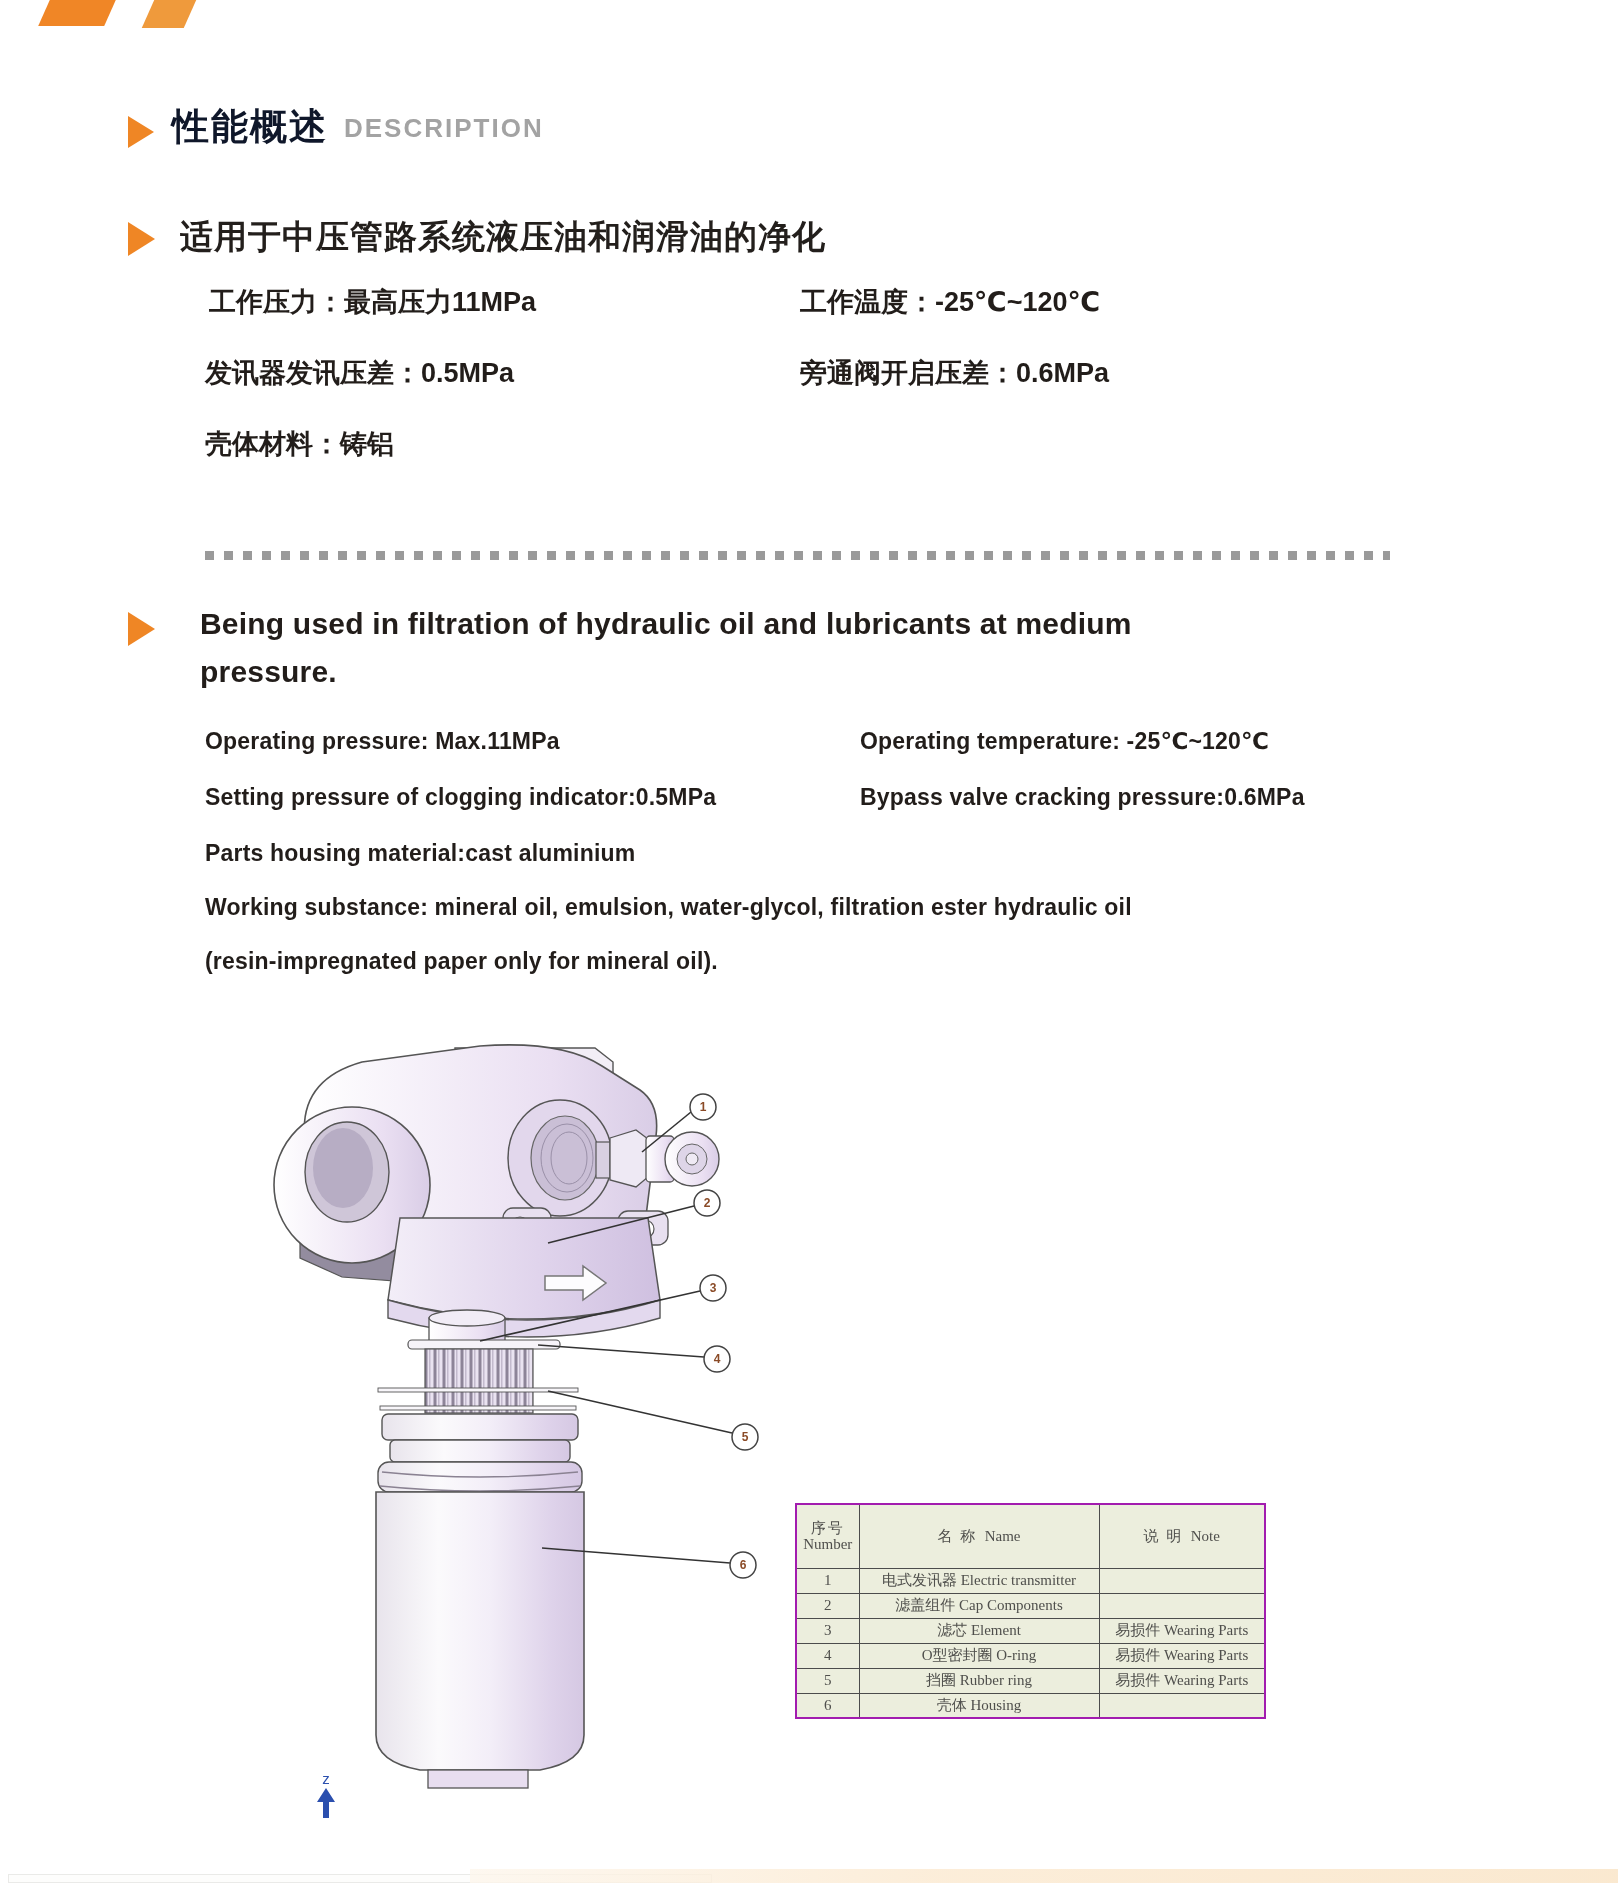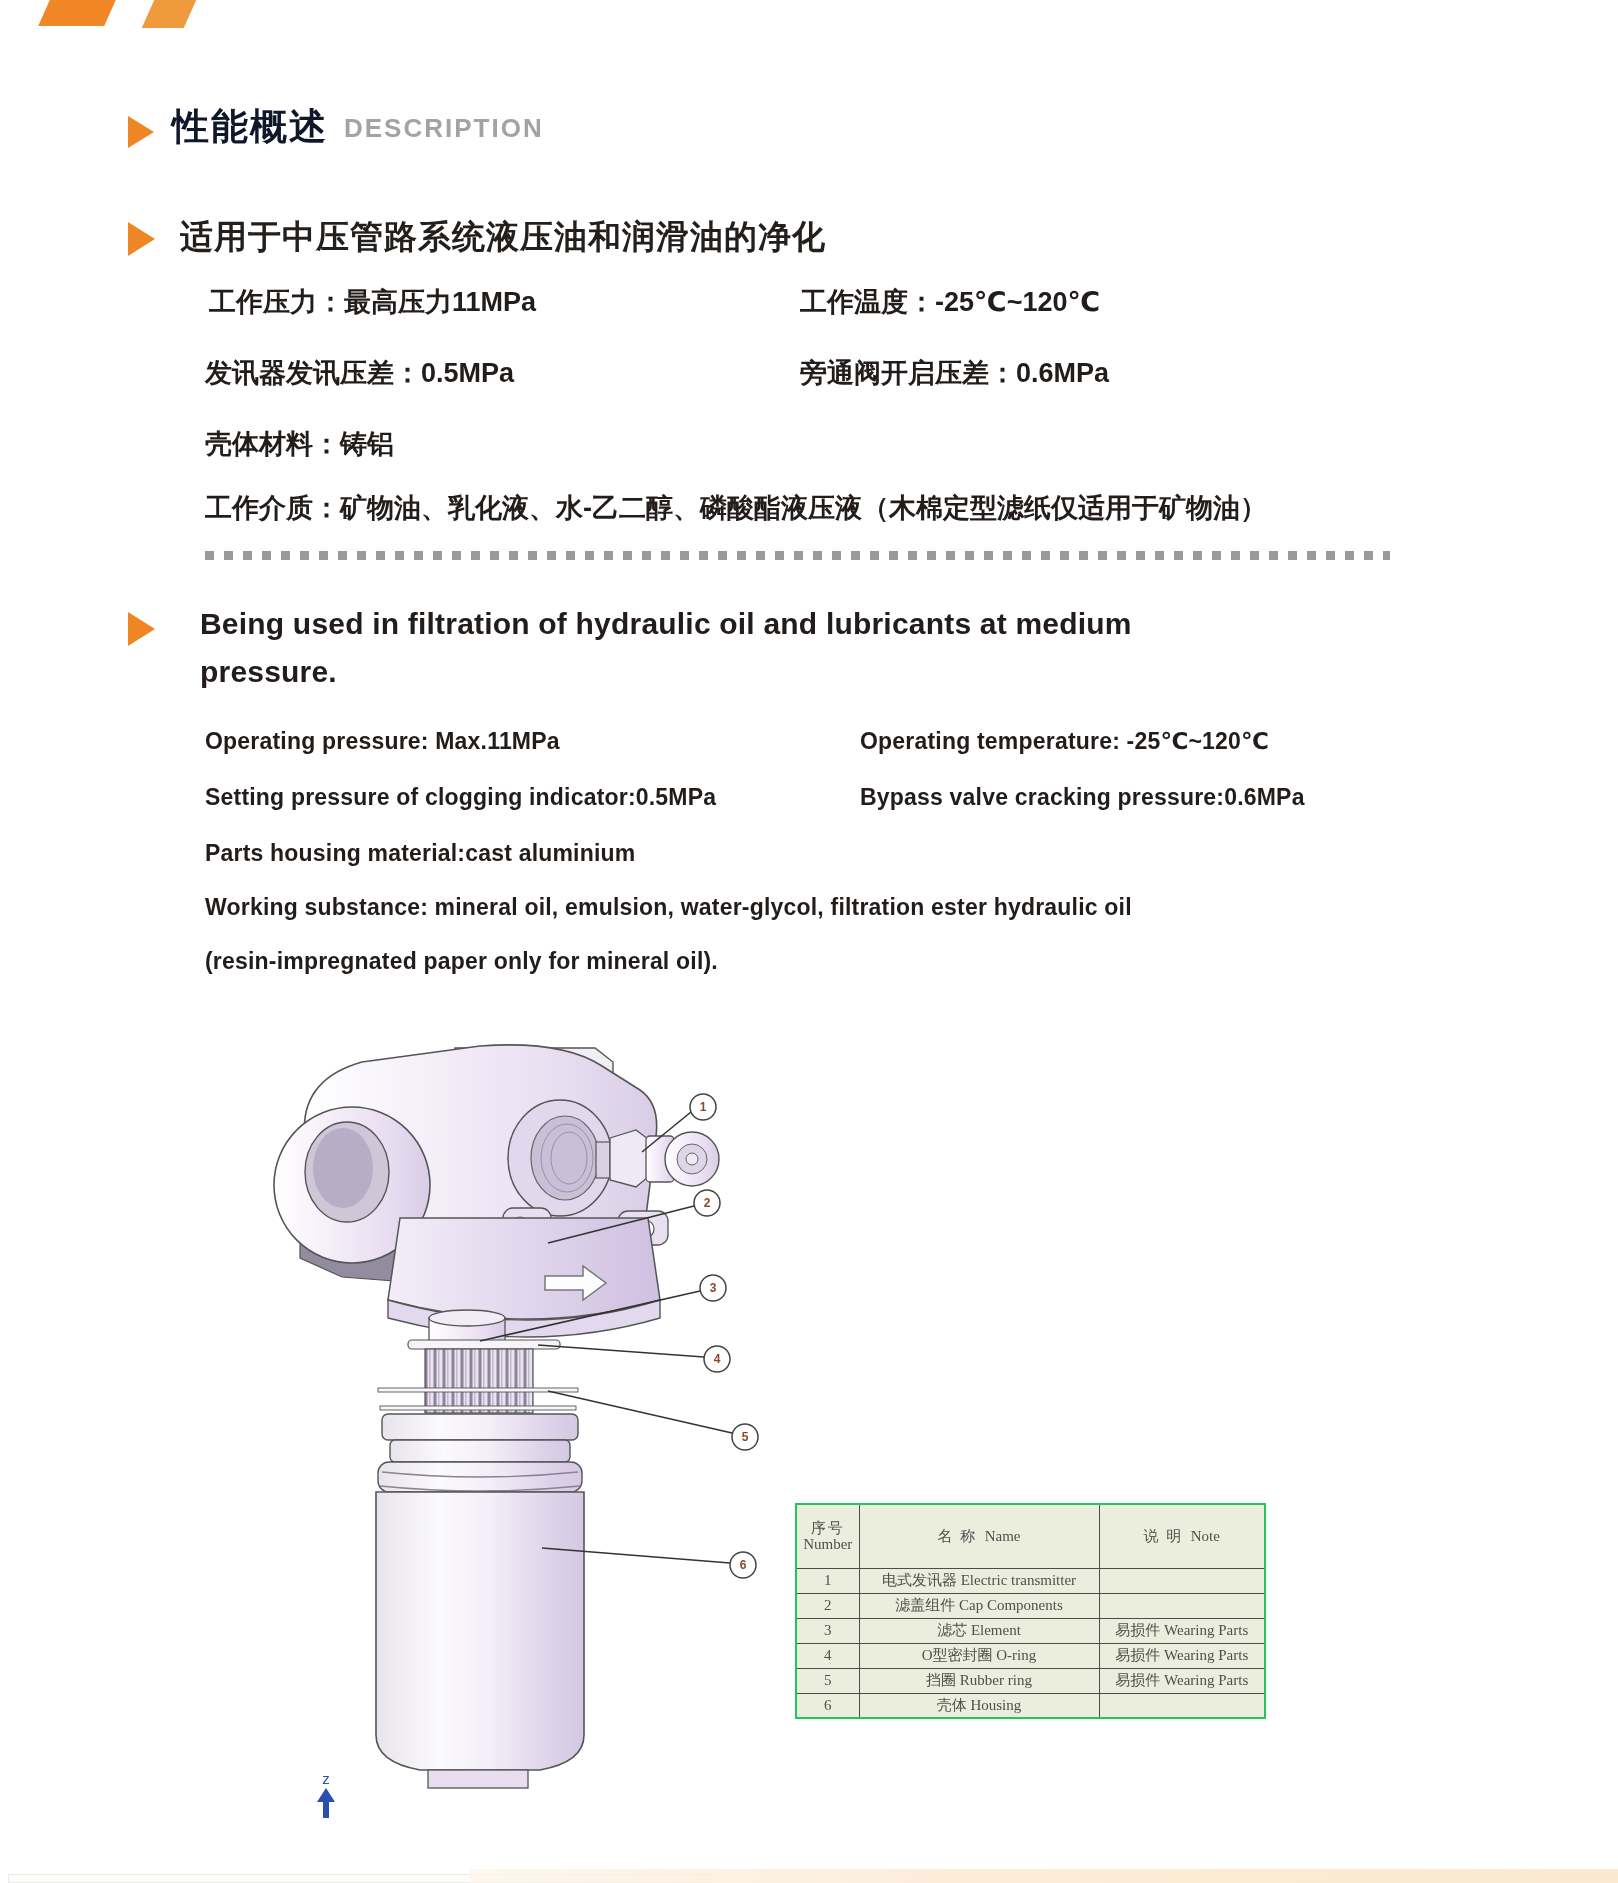--- a/index.html
+++ b/index.html
@@ -40,21 +40,21 @@
   
   .parts-table{
     position:absolute;left:795px;top:1503px;border-collapse:collapse;
     background:#eceedd;font-family:"Liberation Serif","DejaVu Serif",serif;
     color:#4f4f4c;table-layout:fixed;
   }
   .parts-table td,.parts-table th{
     border:1px solid #4c4c4c;font-weight:normal;text-align:center;
     font-size:15px;line-height:1.1;padding:0 2px;overflow:hidden;white-space:nowrap;
   }
-  .parts-table{border:2px solid #22c55e;}
+  .parts-table{border:2px solid #a21caf;}
   .pt-c1{width:63px;}
   .pt-c2{width:240px;}
   .pt-c3{width:166px;}
   .pt-head{height:64px;}
   .pt-row{height:25px;}
   .pt-zh{letter-spacing:2px;}
 
   
   .footer-line{position:absolute;left:8px;top:1874px;width:702px;height:7px;border:1px solid #d9d9d6;opacity:.55;background:#fdfdfb;}
   .footer-strip{position:absolute;left:470px;top:1869px;width:1148px;height:14px;
@@ -73,21 +73,20 @@
   <div class="title-en">DESCRIPTION</div>
 
   <span class="tri tri-sm" style="left:128px;top:222px;"></span>
   <div class="zh-heading">适用于中压管路系统液压油和润滑油的净化</div>
 
   <div class="spec" style="left:209px;top:284px;">工作压力：最高压力11MPa</div>
   <div class="spec" style="left:800px;top:284px;">工作温度：-25℃~120℃</div>
   <div class="spec" style="left:205px;top:355px;">发讯器发讯压差：0.5MPa</div>
   <div class="spec" style="left:800px;top:355px;">旁通阀开启压差：0.6MPa</div>
   <div class="spec" style="left:205px;top:426px;">壳体材料：铸铝</div>
-  <div class="spec" style="left:205px;top:490px;">工作介质：矿物油、乳化液、水-乙二醇、磷酸酯液压液（木棉定型滤纸仅适用于矿物油）</div>
 
   <div class="divider"></div>
 
   <span class="tri tri-sm" style="left:128px;top:612px;"></span>
   <div class="en-heading">Being used in filtration of hydraulic oil and lubricants at medium pressure.</div>
 
   <div class="spec-en" style="left:205px;top:728px;">Operating pressure: Max.11MPa</div>
   <div class="spec-en" style="left:860px;top:728px;">Operating temperature: -25℃~120℃</div>
   <div class="spec-en" style="left:205px;top:784px;">Setting pressure of clogging indicator:0.5MPa</div>
   <div class="spec-en" style="left:860px;top:784px;">Bypass valve cracking pressure:0.6MPa</div>

